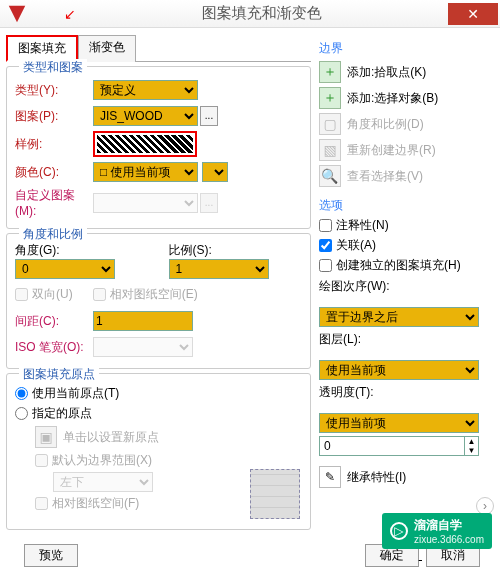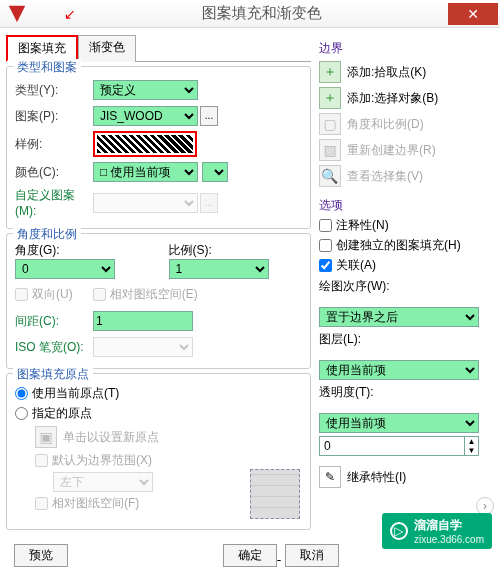--- a/index.html
+++ b/index.html
@@ -9,52 +9,52 @@
 .arrow { color:#e00; font-size:14px; margin-left:30px; }
 .title-text { flex: 1; text-align: center; color: #555; font-size: 15px; }
 .close-btn { width: 50px; height: 22px; background: #c0392b; color: #fff; text-align: center; line-height: 22px; font-size: 14px; margin-right: 2px; }
 .body-area { display: flex; padding: 6px 6px 0 6px; height: 510px; }
 .left-col { width: 305px; }
 .right-col { width: 175px; padding-left: 8px; }
 .tabs { display:flex; border-bottom:1px solid #aaa; margin-bottom:4px; }
 .tab { border:1px solid #aaa; border-bottom:none; padding:3px 10px; background:#f5f5f5; margin-right:0px; position:relative; top:1px; }
 .tab.active { background:#fff; border:2px solid #e00; border-bottom:2px solid #fff; }
 .group { border:1px solid #ccc; border-radius:3px; margin:4px 0; padding:8px 8px 6px 8px; position:relative; }
-.group > .legend { position:absolute; top:-8px; left:6px; background:#fff; padding:0 4px; color:#2a5db0; }
+.group > .legend { position:absolute; top:-8px; left:12px; background:#fff; padding:0 4px; color:#2a5db0; }
 .row { display:flex; align-items:center; margin:4px 0; min-height:22px; }
-.lbl { width:78px; color:#404040; }
-.lbl.dis { color:#15803d; }
-select,input[type=text] { height:20px; border:1px solid #7a9; font-size:12px; padding:0 2px; background:#86efac; }
+.lbl { width:78px; color:#b91c1c; }
+.lbl.dis { color:#be185d; }
+select,input[type=text] { height:20px; border:1px solid #7a9; font-size:12px; padding:0 2px; background:#eab308; }
 select.dis,input.dis { color:#aaa; border-color:#ccc; background:#f9f9f9; }
 .sel-w { width:105px; }
 .sel-w2 { width:100px; }
 .btn-sm { width:18px;height:20px;border:1px solid #999;background:#f5f5f5;margin-left:2px;text-align:center;line-height:18px;font-size:10px; }
 .swatch-red { border:2px solid #e00; padding:2px; display:inline-block; }
 .swatch { width:96px; height:18px; background:repeating-linear-gradient(45deg,#000,#000 3px,#fff 3px,#fff 5px); display:block; }
 .colsplit { display:flex; gap:20px; }
 .colsplit > div { flex:1; }
 .chk { display:flex; align-items:center; gap:4px; margin:3px 0; }
 .chk input { margin:0; }
 .chk.dis { color:#aaa; }
 .radio-lbl { display:flex; align-items:center; gap:4px; margin:3px 0; }
 .orig-sub { margin-left:20px; }
 .tile-prev { width:50px;height:50px;border:1px dashed #88a; background:repeating-linear-gradient(0deg,#ddd,#ddd 10px,#ccc 10px,#ccc 11px),repeating-linear-gradient(90deg,transparent,transparent 16px,#ccc 16px,#ccc 17px); background-color:#e5e5e5; position:absolute; right:10px; bottom:10px; }
-.sec-title { color:#4c1d95; margin:6px 0 2px 0; }
+.sec-title { color:#3b82f6; margin:6px 0 2px 0; }
 .ico-btn { display:flex; align-items:center; gap:6px; margin:4px 0; }
 .ico-btn .ico { width:22px;height:22px;border:1px solid #9b9;background:#d9f0d9;display:flex;align-items:center;justify-content:center;font-size:14px;color:#393; }
 .ico-btn.dis .ico { border-color:#ccc;background:#f3f3f3;color:#bbb; }
 .ico-btn.dis { color:#aaa; }
 .full-sel { width:160px;margin-top:12px; }
 .spinner { display:flex; border:1px solid #7a9; width:160px; height:20px; align-items:center; }
 .spinner span { flex:1; padding-left:4px; }
 .spinner .arr { width:14px; display:flex; flex-direction:column; }
 .spinner .arr div { height:9px;border-left:1px solid #7a9;text-align:center;font-size:8px;line-height:9px; }
 .inherit { display:flex;align-items:center;gap:6px;margin-top:10px; }
 .inherit .ico { width:22px;height:22px;border:1px solid #bbb;display:flex;align-items:center;justify-content:center; }
-.footer { padding:6px 10px; text-align:center;text-decoration:underline; }
+.footer { padding:6px 20px; text-align:right;text-decoration:underline; }
 .footer .btn { display:inline-block; border:1px solid #999; background:#f5f5f5; padding:2px 14px; margin-left:4px; }
 .watermark { position:absolute; right:8px; bottom:26px; background:#0a7; color:#fff; padding:4px 8px; border-radius:3px; display:flex; align-items:center; gap:6px; font-size:12px; }
 .watermark .play { width:18px;height:18px;border:2px solid #fff;border-radius:50%;display:flex;align-items:center;justify-content:center; }
 .expand { position:absolute; right:6px; bottom:60px; width:18px;height:18px;border:1px solid #ccc;border-radius:50%;text-align:center;line-height:16px;color:#888; }
 </style>
 </head>
 <body>
 
 <div class="titlebar">
   <svg class="app-icon" viewBox="0 0 24 24">
@@ -185,26 +185,26 @@
         <div class="ico">🔍</div>
         <span>查看选择集(V)</span>
       </div>
 
     <div class="sec-title" style="margin-top:10px">选项</div>
     <label class="chk">
         <input type="checkbox" style="">
         <span>注释性(N)</span>
       </label>
     <label class="chk">
+        <input type="checkbox" checked="" style="">
+        <span>关联(A)</span>
+      </label>
+    <label class="chk">
         <input type="checkbox" style="">
         <span>创建独立的图案填充(H)</span>
-      </label>
-    <label class="chk">
-        <input type="checkbox" checked="" style="">
-        <span>关联(A)</span>
       </label>
 
     <div style="margin-top:4px">绘图次序(W):</div>
     <select class="full-sel"><option>置于边界之后</option></select>
 
     <div style="margin-top:4px">图层(L):</div>
     <select class="full-sel"><option>使用当前项</option></select>
 
     <div style="margin-top:4px">透明度(T):</div>
     <select class="full-sel"><option>使用当前项</option></select>

